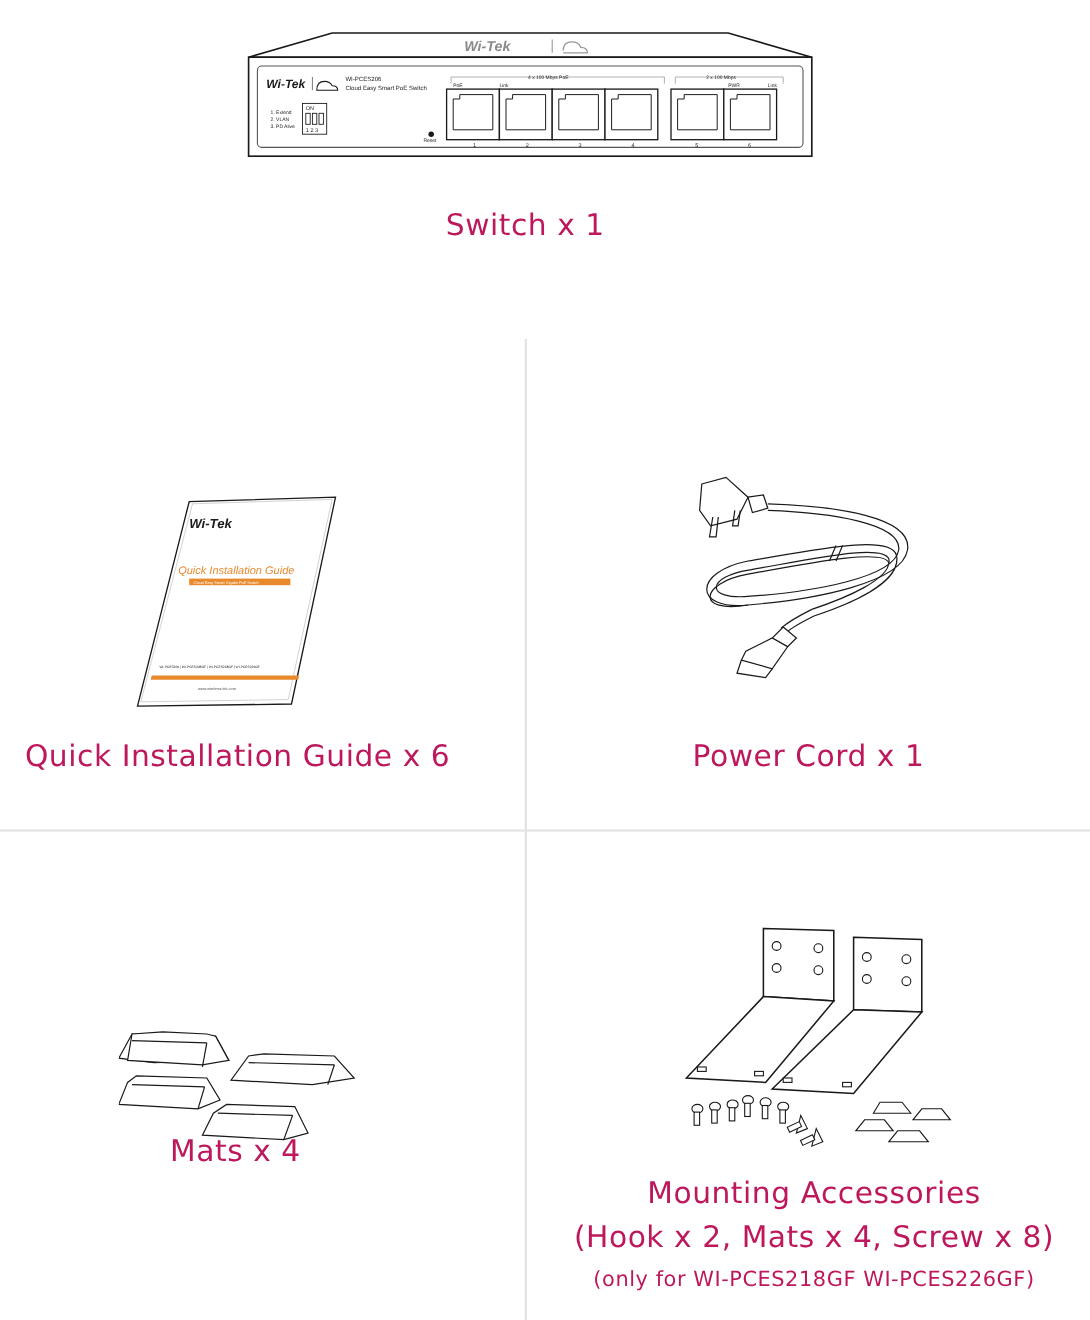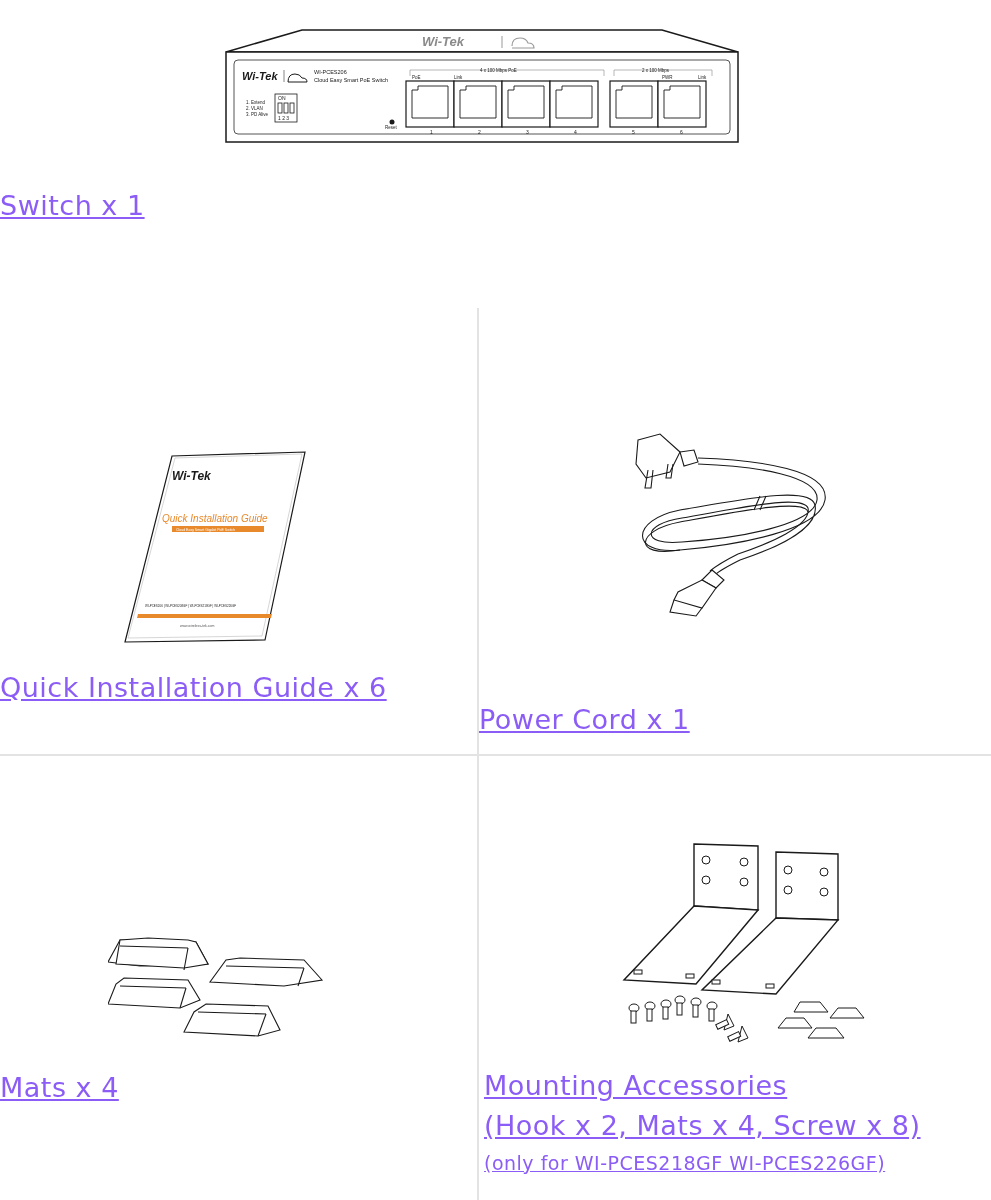--- a/index.html
+++ b/index.html
@@ -1,19 +1,19 @@
 <!DOCTYPE html>
 <html><head>
 <meta charset="utf-8">
 <style>
   html, body { margin: 0; padding: 0; background: #ffffff; }
   body { width: 991px; height: 1200px; position: relative; overflow: hidden;
          font-family: "DejaVu Sans", "Liberation Sans", sans-serif; color: #1a1a1a; }
   .abs { position: absolute; }
-  .caption { position: absolute; font-size: 27px; letter-spacing: 0.5px; color: #8b5cf6; white-space: nowrap; text-decoration: underline; }
+  .caption { position: absolute; text-align: center; font-size: 27px; letter-spacing: 0.5px; color: #be185d; white-space: nowrap; }
   .vline { position: absolute; left: 477px; top: 308px; width: 2px; height: 892px; background: #e3e3e3; }
   .hline { position: absolute; left: 0; top: 754px; width: 991px; height: 2px; background: #e3e3e3; }
   svg text { font-family: "Liberation Sans", sans-serif; }
 </style>
 </head>
 <body>
 
 <div class="abs" style="left:222px; top:28px; width:520px; height:118px;">
   <svg width="520" height="118" viewBox="0 0 520 118">
 
@@ -114,21 +114,21 @@
 
       <path d="M120 130 C110 135 100 140 95 145"></path>
       <path d="M118 124 C106 130 96 136 90 141"></path>
 
       <path d="M92 140 l12 10 l-8 8 l-14 -8 z" fill="#fff"></path>
       <path d="M82 150 l14 8 l-14 20 l-28 -8 l4 -8 z" fill="#fff"></path>
       <path d="M54 170 l-4 12 l26 4 l6 -8"></path>
     </g>
   </svg>
 </div>
-<div class="caption" style="left:479px; width:512px; top:704px;">Power Cord x 1</div>
+<div class="caption" style="left:479px; width:512px; top:672px;">Power Cord x 1</div>
 
 <div class="abs" style="left:108px; top:932px; width:220px; height:110px;">
   <svg width="220" height="110" viewBox="0 0 220 110">
     <g fill="#fff" stroke="#1a1a1a" stroke-width="1.1">
 
       <polygon points="40,8 88,10 100,32 32,34 0,30 12,8"></polygon>
       <polygon points="12,8 40,6 80,8 88,10 100,32 76,36 8,32"></polygon>
       <line x1="12" y1="14" x2="80" y2="16"></line>
       <line x1="80" y1="16" x2="76" y2="38"></line>
 
@@ -139,21 +139,21 @@
       <polygon points="16,46 80,48 92,68 72,76 0,72 8,52"></polygon>
       <line x1="12" y1="54" x2="78" y2="56"></line>
       <line x1="78" y1="56" x2="72" y2="76"></line>
 
       <polygon points="98,72 160,74 172,98 150,104 76,100 86,80"></polygon>
       <line x1="90" y1="80" x2="158" y2="82"></line>
       <line x1="158" y1="82" x2="150" y2="104"></line>
     </g>
   </svg>
 </div>
-<div class="caption" style="left:0; width:428px; top:1072px;">Mats x 4</div>
+<div class="caption" style="left:0; width:428px; top:1031px;">Mats x 4</div>
 
 <div class="abs" style="left:616px; top:840px; width:250px; height:210px;">
   <svg width="250" height="210" viewBox="0 0 250 210">
     <g fill="#fff" stroke="#1a1a1a" stroke-width="1.4">
 
       <polygon points="78,4 142,6 142,70 78,66"></polygon>
       <polygon points="78,66 142,70 80,144 8,140"></polygon>
 
       <polygon points="160,12 222,14 222,80 160,78"></polygon>
       <polygon points="160,78 222,80 160,154 86,150"></polygon>

